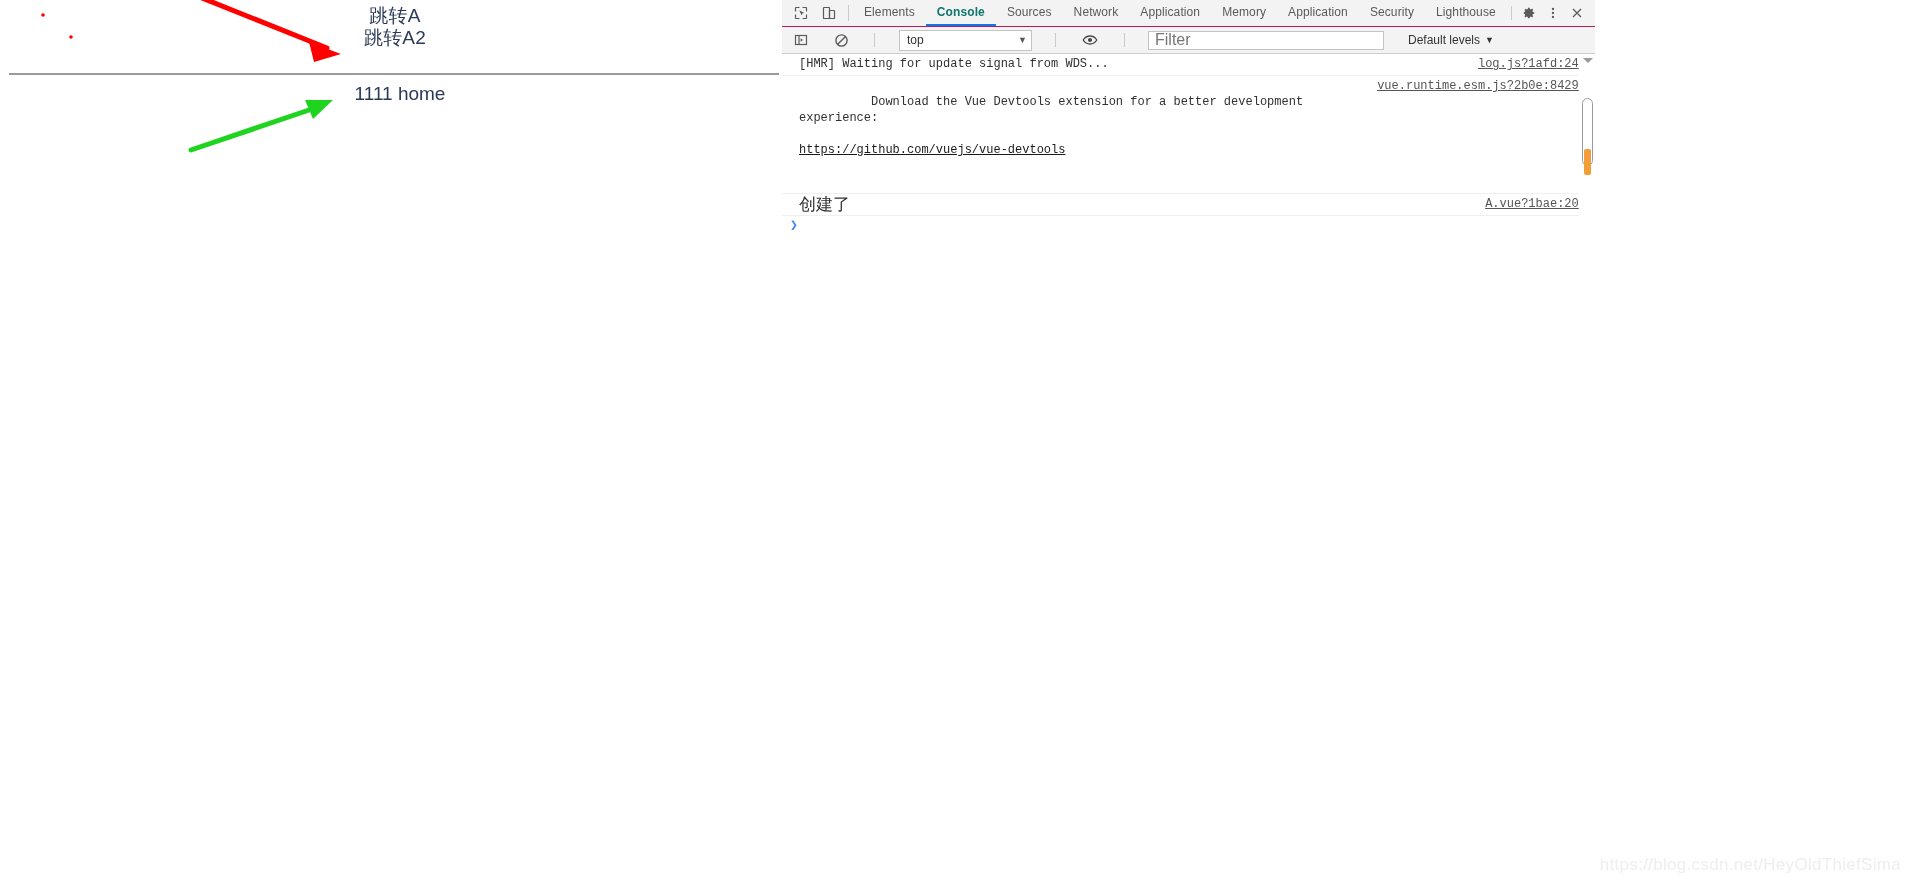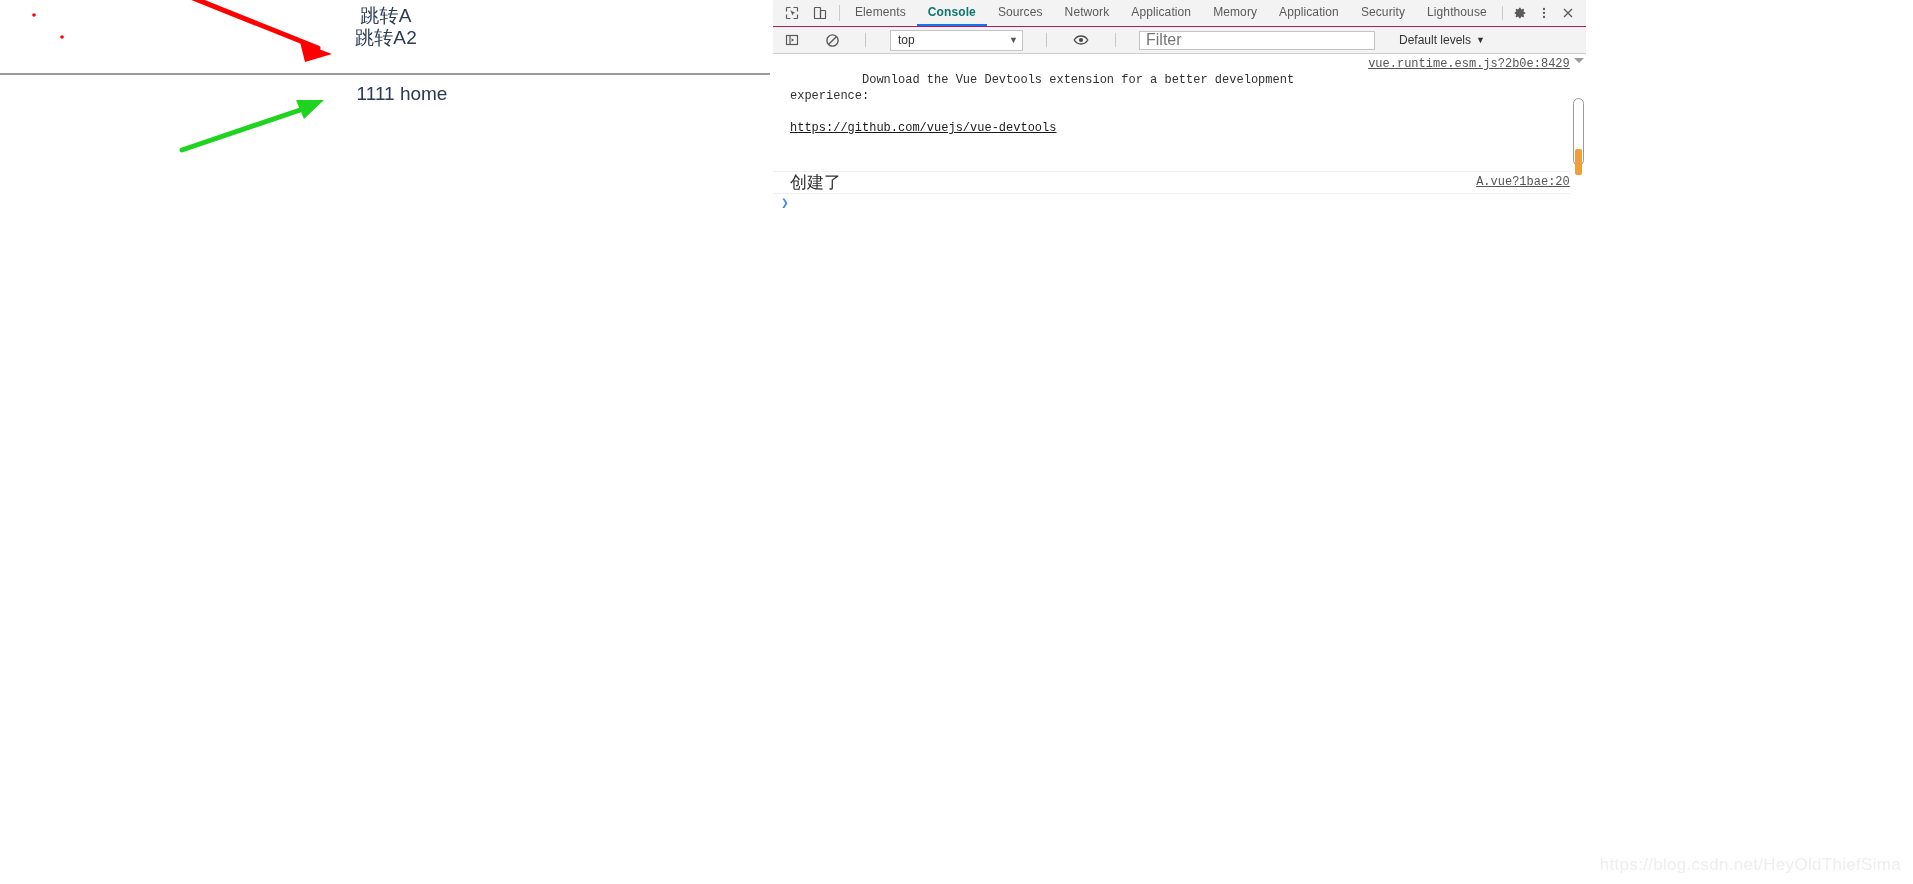--- a/index.html
+++ b/index.html
@@ -14,20 +14,21 @@
     overflow: hidden;
     position: relative;
   }
 
   
   #root {
     display: flex;
     width: 1519px;
     height: 884px;
     position: relative;
+    padding-left: 9px;
   }
 
   
   #page-pane {
     width: 772px;
     height: 884px;
     position: relative;
     background: #ffffff;
     flex: 0 0 772px;
     overflow: hidden;
@@ -58,21 +59,21 @@
     top: 73px;
     width: 770px;
     height: 0;
     border: none;
     border-top: 2px solid #9b9b9b;
     margin: 0;
   }
 
   .page-home-text {
     position: absolute;
-    left: 16px;
+    left: 5px;
     top: 83px;
     width: 772px;
     text-align: center;
     color: #2b3a57;
     font-family: "Liberation Sans", sans-serif;
     font-size: 19px;
     line-height: 22px;
   }
 
   .annotation-layer {
@@ -432,20 +433,24 @@
       <input class="filter-input" type="text" placeholder="Filter" style="">
 
       <div class="levels-select">
         <span>Default levels</span>
         <span class="caret">▼</span>
       </div>
     </div>
 
     <div class="dt-console">
 
+      <div class="msg">
+        <div class="msg-text">[HMR] Waiting for update signal from WDS...</div>
+        <div class="msg-src">log.js?1afd:24</div>
+      </div>
 
       <div class="msg" style="align-items:flex-start;">
         <div class="msg-text">
           <span>Download the Vue Devtools extension for a better development experience:</span>
           <a class="lnk" href="#">https://github.com/vuejs/vue-devtools</a>
         </div>
         <div class="msg-src">vue.runtime.esm.js?2b0e:8429</div>
       </div>
 
       <div class="msg">

